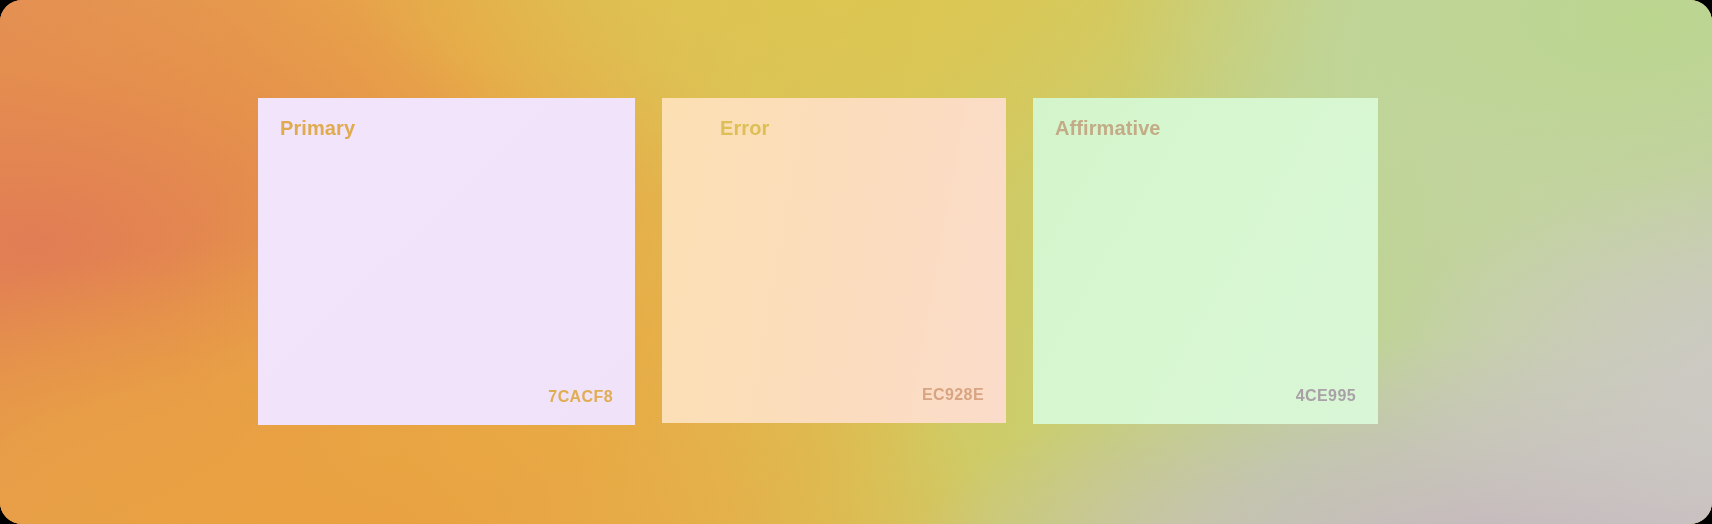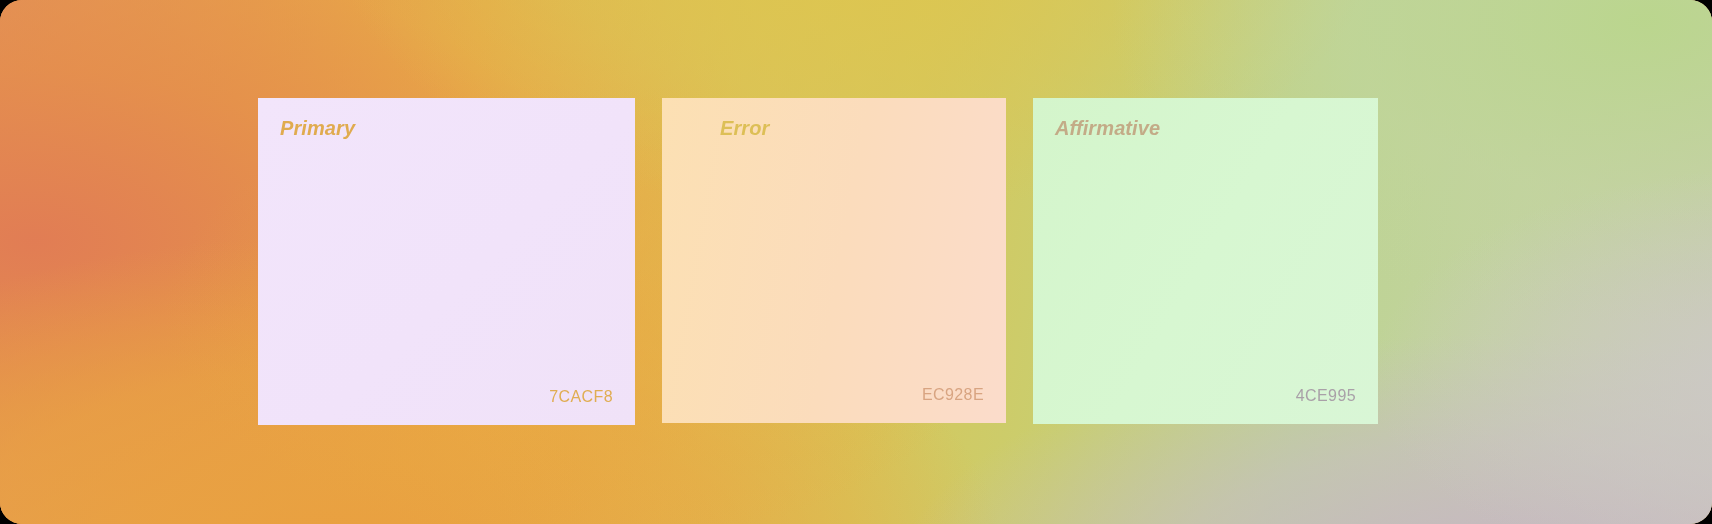--- a/index.html
+++ b/index.html
@@ -121,30 +121,29 @@
     height: 326px;
     background: linear-gradient(120deg, #d4f5cb 0%, #d7f7d1 50%, #d9f6d6 100%);
   }
 
   .swatch-label {
     font-size: 20px;
     font-weight: bold;
     letter-spacing: 0.1px;
     line-height: 1;
     margin: 0;
-    font-style: italic;
   }
   .swatch-card.card-primary .swatch-label  { color: #e0ab4f; }
   .swatch-card.card-error   .swatch-label  { color: #ddbf56; margin-left: 36px; }
   .swatch-card.card-affirmative .swatch-label { color: #c3ab87; }
 
   .swatch-hex {
     align-self: flex-end;
     font-size: 16px;
-    font-weight: normal;
+    font-weight: bold;
     letter-spacing: 0.4px;
     line-height: 1;
     margin: 0;
   }
   .swatch-card.card-primary .swatch-hex  { color: #e0ad52; }
   .swatch-card.card-error   .swatch-hex  { color: #d8a481; }
   .swatch-card.card-affirmative .swatch-hex { color: #a9a0a8; }
 </style>
 </head>
 <body>

